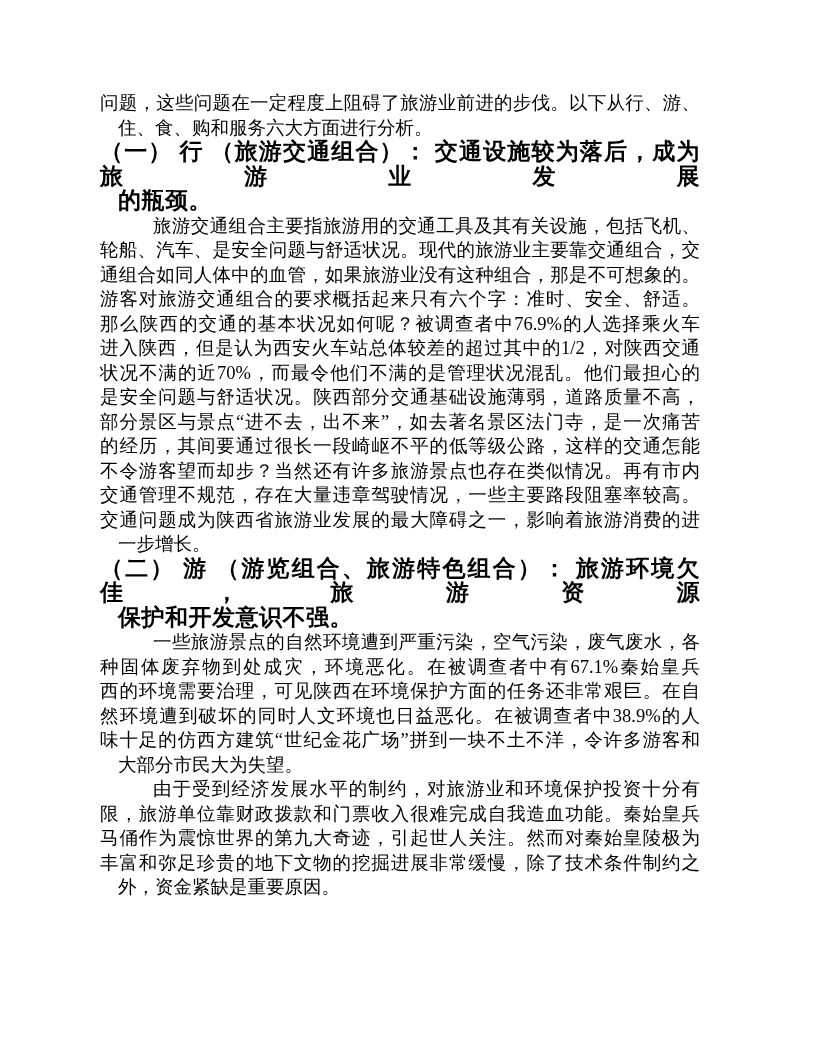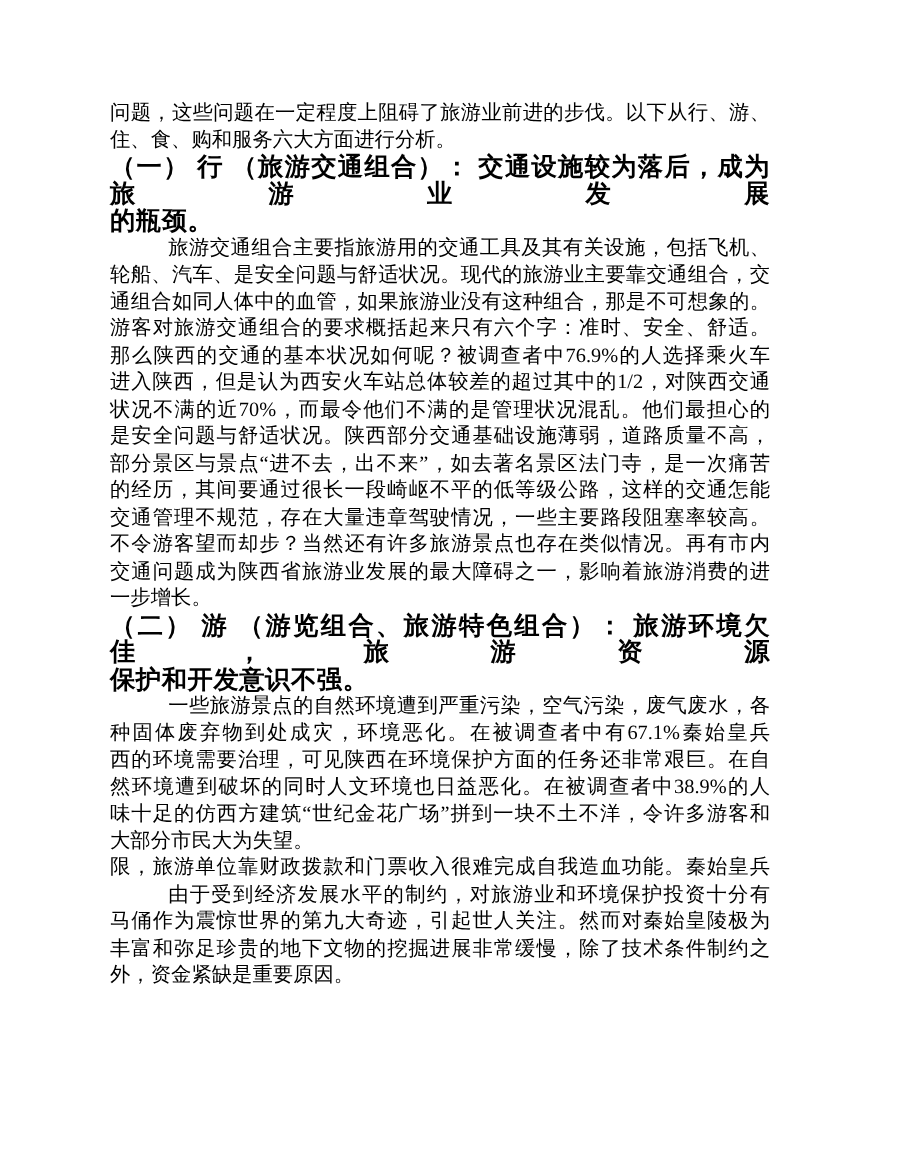--- a/index.html
+++ b/index.html
@@ -31,20 +31,21 @@
     line-height: 24.5px;
   }
   .block { margin: 0; padding: 0; }
   .line {
     text-align: justify;
     text-align-last: justify;
     white-space: normal;
   }
   .line.no-just {
     text-align-last: left;
+    margin-left: 18px;
   }
   .line.indent {
     text-indent: 53px;
   }
   .block.heading .line {
     font-weight: 700;
     font-size: 23px;
     letter-spacing: 0.5px;
   }
 </style>
@@ -65,38 +66,38 @@
         <div class="line indent">旅游交通组合主要指旅游用的交通工具及其有关设施，包括飞机、</div>
         <div class="line">轮船、汽车、是安全问题与舒适状况。现代的旅游业主要靠交通组合，交</div>
         <div class="line">通组合如同人体中的血管，如果旅游业没有这种组合，那是不可想象的。</div>
         <div class="line">游客对旅游交通组合的要求概括起来只有六个字：准时、安全、舒适。</div>
         <div class="line">那么陕西的交通的基本状况如何呢？被调查者中76.9%的人选择乘火车</div>
         <div class="line">进入陕西，但是认为西安火车站总体较差的超过其中的1/2，对陕西交通</div>
         <div class="line">状况不满的近70%，而最令他们不满的是管理状况混乱。他们最担心的</div>
         <div class="line">是安全问题与舒适状况。陕西部分交通基础设施薄弱，道路质量不高，</div>
         <div class="line">部分景区与景点“进不去，出不来”，如去著名景区法门寺，是一次痛苦</div>
         <div class="line">的经历，其间要通过很长一段崎岖不平的低等级公路，这样的交通怎能</div>
+        <div class="line">不令游客望而却步？当然还有许多旅游景点也存在类似情况。再有市内</div>
         <div class="line">交通管理不规范，存在大量违章驾驶情况，一些主要路段阻塞率较高。</div>
-        <div class="line">不令游客望而却步？当然还有许多旅游景点也存在类似情况。再有市内</div>
         <div class="line">交通问题成为陕西省旅游业发展的最大障碍之一，影响着旅游消费的进</div>
         <div class="line no-just">一步增长。</div>
       </div>
       <div class="block heading">
         <div class="line">（二） 游 （游览组合、旅游特色组合）： 旅游环境欠佳，旅游资源</div>
         <div class="line no-just">保护和开发意识不强。</div>
       </div>
       <div class="block body">
         <div class="line indent">一些旅游景点的自然环境遭到严重污染，空气污染，废气废水，各</div>
         <div class="line">种固体废弃物到处成灾，环境恶化。在被调查者中有67.1%秦始皇兵</div>
         <div class="line">西的环境需要治理，可见陕西在环境保护方面的任务还非常艰巨。在自</div>
         <div class="line">然环境遭到破坏的同时人文环境也日益恶化。在被调查者中38.9%的人</div>
         <div class="line">味十足的仿西方建筑“世纪金花广场”拼到一块不土不洋，令许多游客和</div>
         <div class="line no-just">大部分市民大为失望。</div>
       </div>
       <div class="block body">
+        <div class="line indent">由于受到经济发展水平的制约，对旅游业和环境保护投资十分有</div>
         <div class="line">限，旅游单位靠财政拨款和门票收入很难完成自我造血功能。秦始皇兵</div>
-        <div class="line indent">由于受到经济发展水平的制约，对旅游业和环境保护投资十分有</div>
         <div class="line">马俑作为震惊世界的第九大奇迹，引起世人关注。然而对秦始皇陵极为</div>
         <div class="line">丰富和弥足珍贵的地下文物的挖掘进展非常缓慢，除了技术条件制约之</div>
         <div class="line no-just">外，资金紧缺是重要原因。</div>
       </div>
     </div>
 </div>
 
 </body></html>

